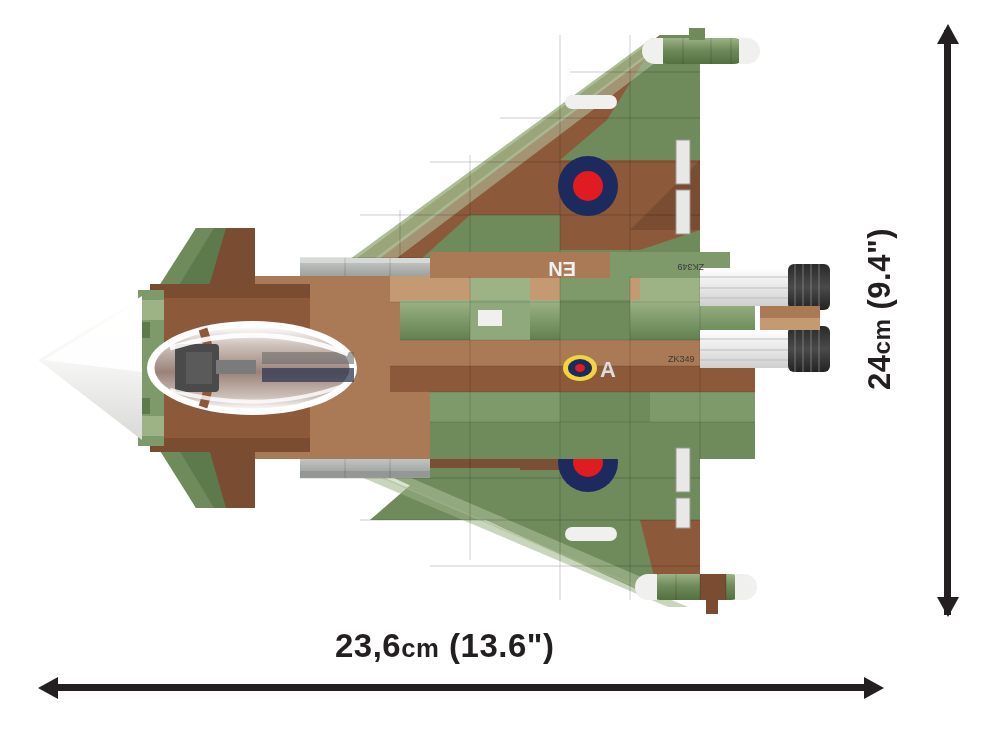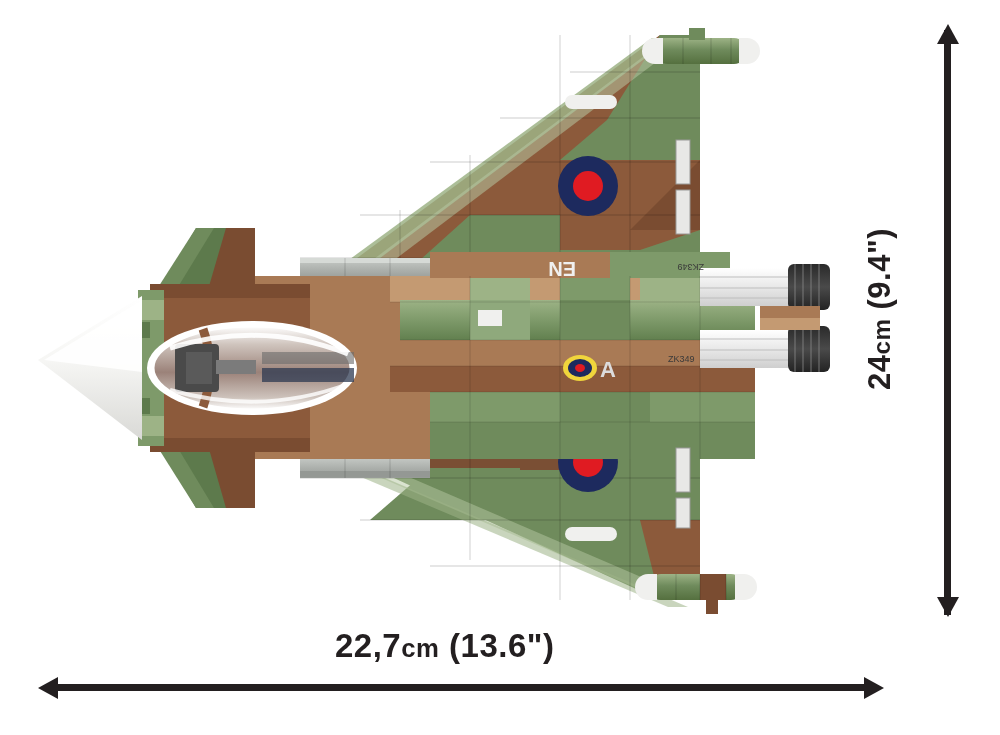--- a/index.html
+++ b/index.html
@@ -374,17 +374,17 @@
   <div class="arrow arrow-down" style="left:937px; top:597px;"></div>
   <div class="dim-label" id="label-height">
     <span>24</span><span class="unit-sm">cm</span>
     <span>(9.4")</span>
   </div>
 
   <div class="dim-line" style="left:52px; top:684px; width:818px; height:7px;"></div>
   <div class="arrow arrow-left" style="left:38px; top:677px;"></div>
   <div class="arrow arrow-right" style="left:864px; top:677px;"></div>
   <div class="dim-label" id="label-width">
-    <span>22,7</span><span class="unit-sm">cm</span>
+    <span>23,6</span><span class="unit-sm">cm</span>
     <span>(13.6")</span>
   </div>
 
 </div>
 
 </body></html>

